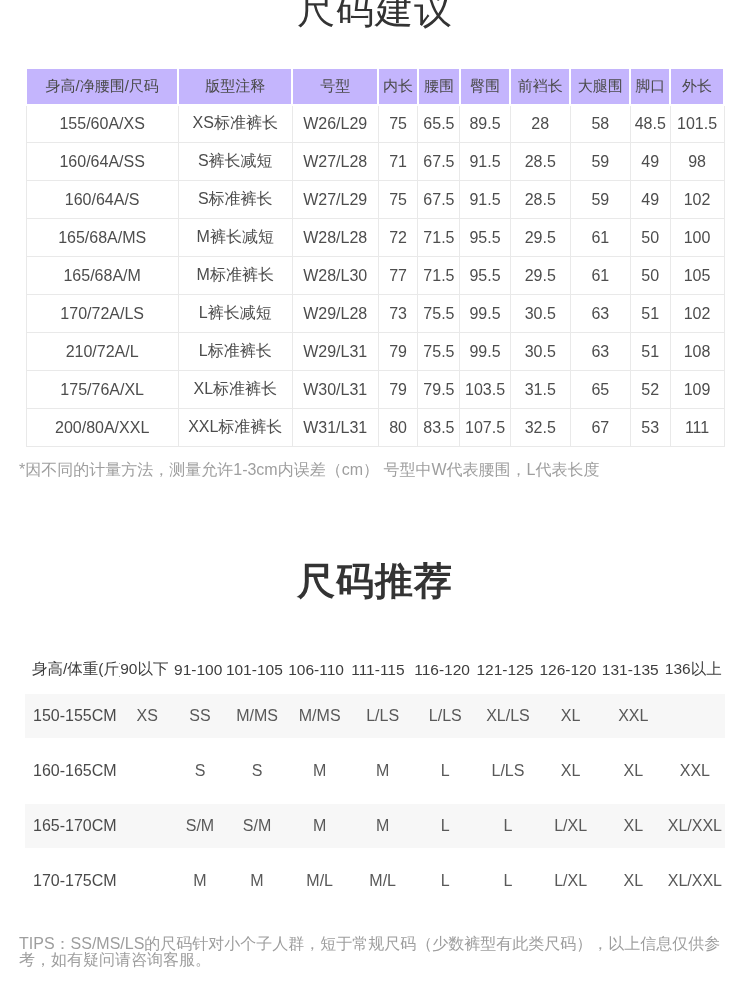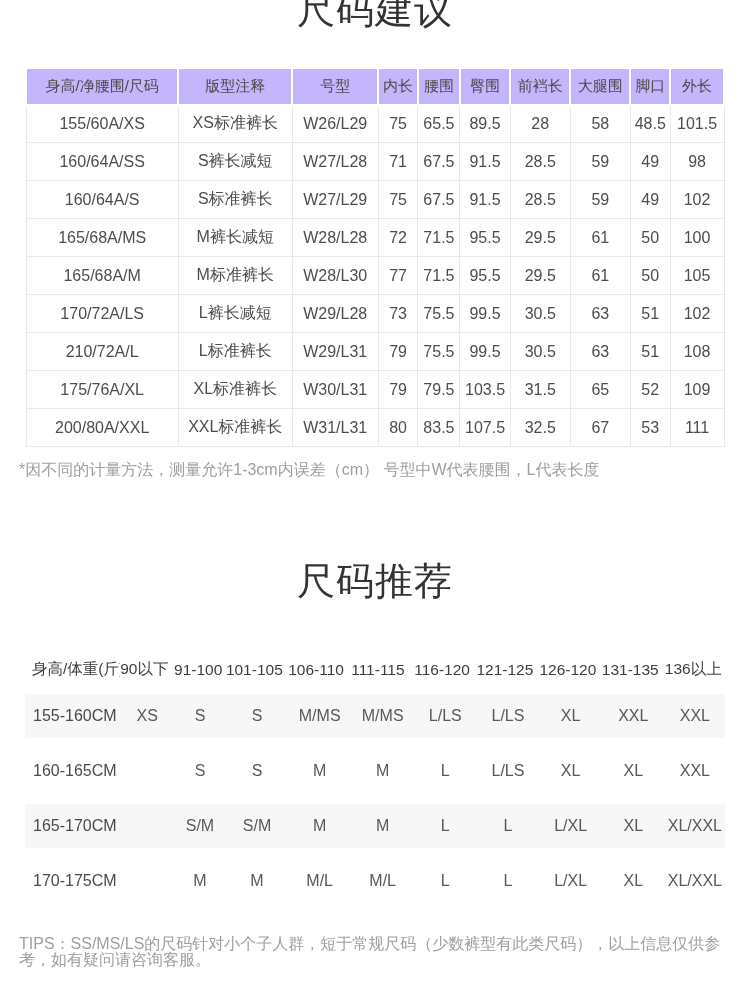--- a/index.html
+++ b/index.html
@@ -17,21 +17,21 @@
   
   .section-title {
     font-size: 38px;
     font-weight: 400;
     line-height: 1.15;
     text-align: center;
     color: #333333;
     letter-spacing: 1px;
   }
   .title-top { margin-top: -11px; margin-bottom: 34px; }
-  .title-mid { margin-top: 82px; margin-bottom: 0; }
+  .title-mid { margin-top: 82px; margin-bottom: 0; font-weight: bold; }
 
   
   table.size-advice {
     width: 700px;
     margin: 0 auto;
     border-collapse: collapse;
     table-layout: fixed;
   }
   table.size-advice th {
     background: #c4b5fd;
@@ -274,31 +274,31 @@
           <th>111-115</th>
           <th>116-120</th>
           <th>121-125</th>
           <th>126-120</th>
           <th>131-135</th>
           <th>136以上</th>
         </tr>
     </thead>
     <tbody>
         <tr>
-          <td>155-160CM</td>
+          <td>150-155CM</td>
           <td>XS</td>
-          <td>S</td>
-          <td>S</td>
+          <td>SS</td>
           <td>M/MS</td>
           <td>M/MS</td>
           <td>L/LS</td>
           <td>L/LS</td>
+          <td>XL/LS</td>
           <td>XL</td>
           <td>XXL</td>
-          <td>XXL</td>
+          <td></td>
         </tr>
         <tr>
           <td>160-165CM</td>
           <td></td>
           <td>S</td>
           <td>S</td>
           <td>M</td>
           <td>M</td>
           <td>L</td>
           <td>L/LS</td>

